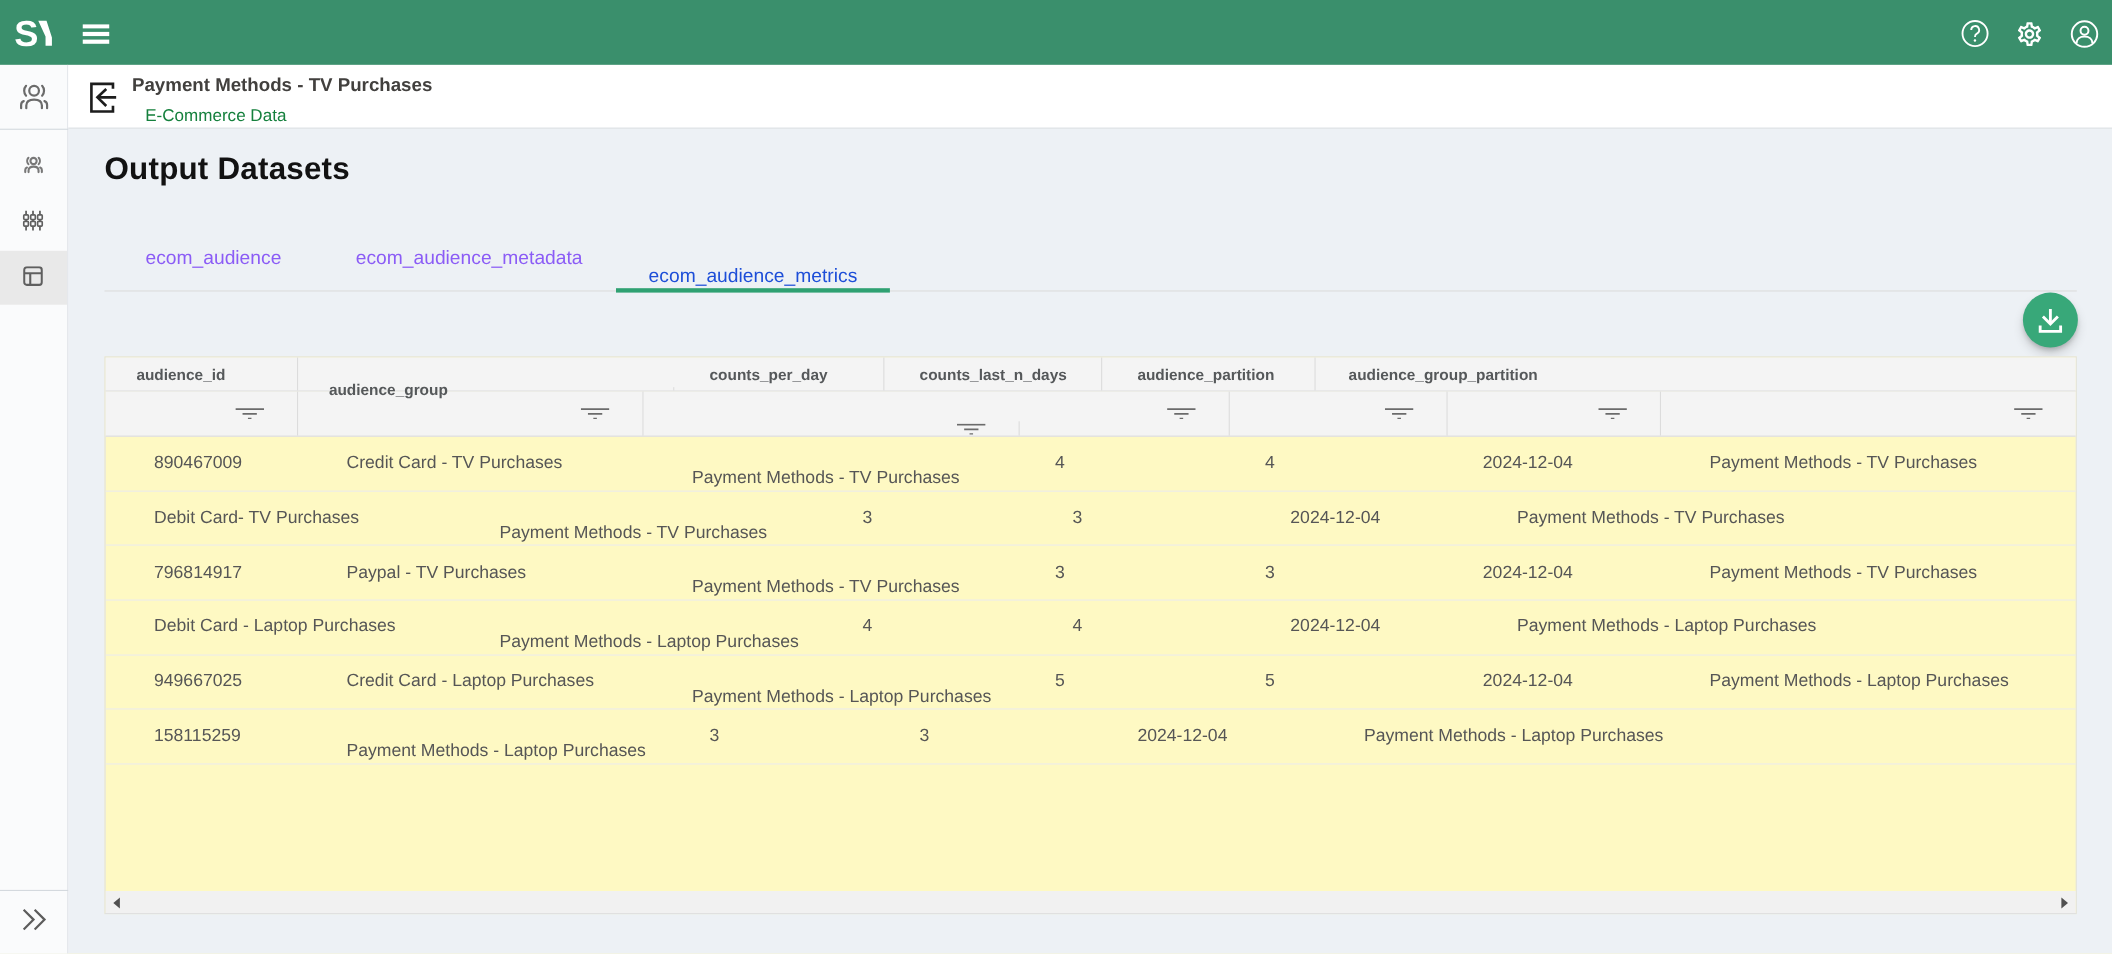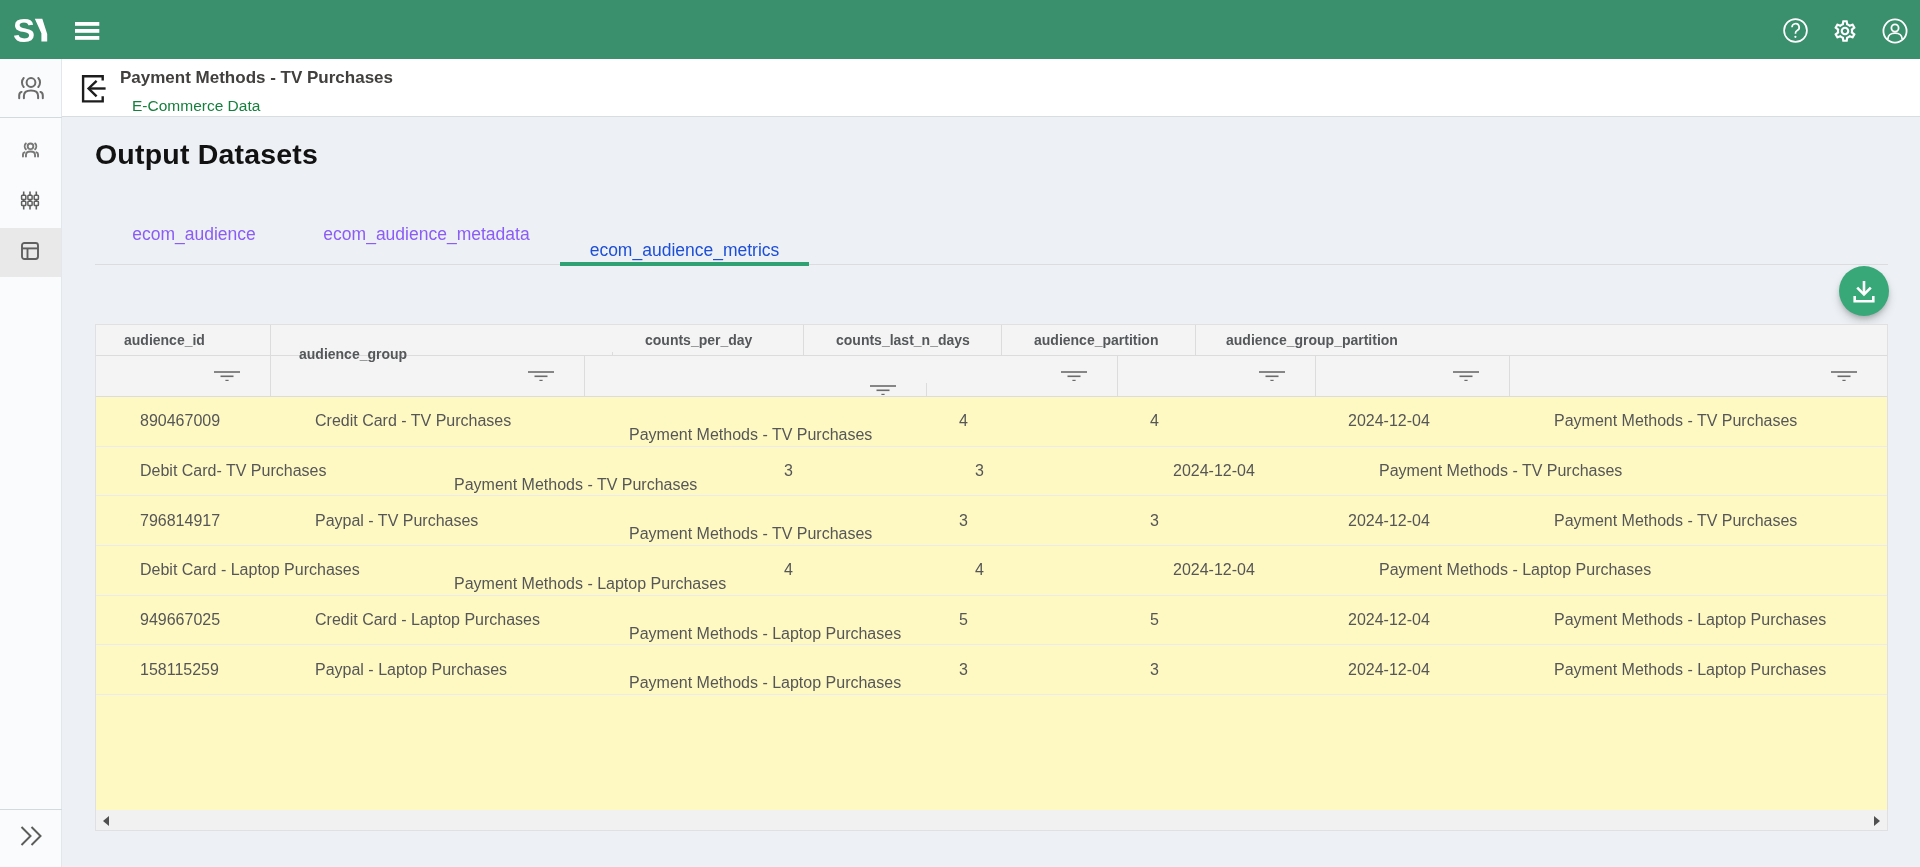--- a/index.html
+++ b/index.html
@@ -285,21 +285,20 @@
     <div class="c1">949667025</div>
     <div class="c2">Credit Card - Laptop Purchases</div>
     <div class="c3">Payment Methods - Laptop Purchases</div>
     <div class="c4 num">5</div>
     <div class="c5 num">5</div>
     <div class="c6 num">2024-12-04</div>
     <div class="c7">Payment Methods - Laptop Purchases</div>
   </div>
   <div class="grow">
     <div class="c1">158115259</div>
-    <div class="c2">Paypal - Laptop Purchases</div>
     <div class="c3">Payment Methods - Laptop Purchases</div>
     <div class="c4 num">3</div>
     <div class="c5 num">3</div>
     <div class="c6 num">2024-12-04</div>
     <div class="c7">Payment Methods - Laptop Purchases</div>
   </div>
   <div class="hscroll">
     <div class="arr-l"></div>
     <div class="arr-r"></div>
   </div>

